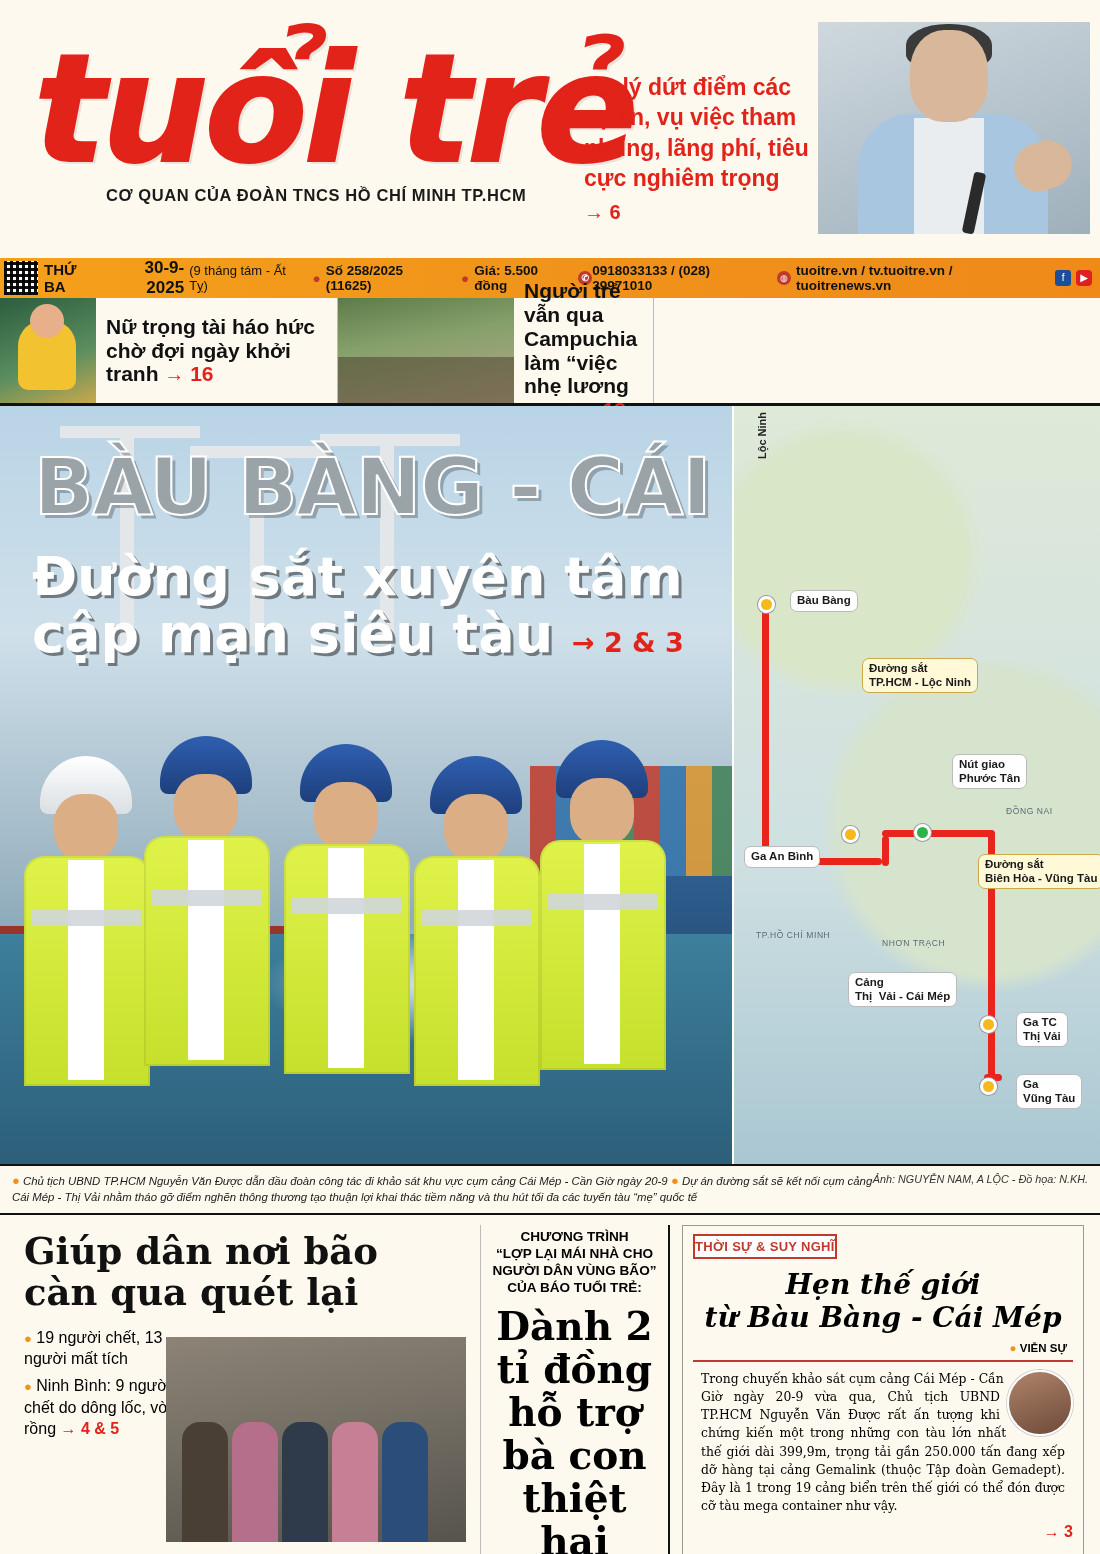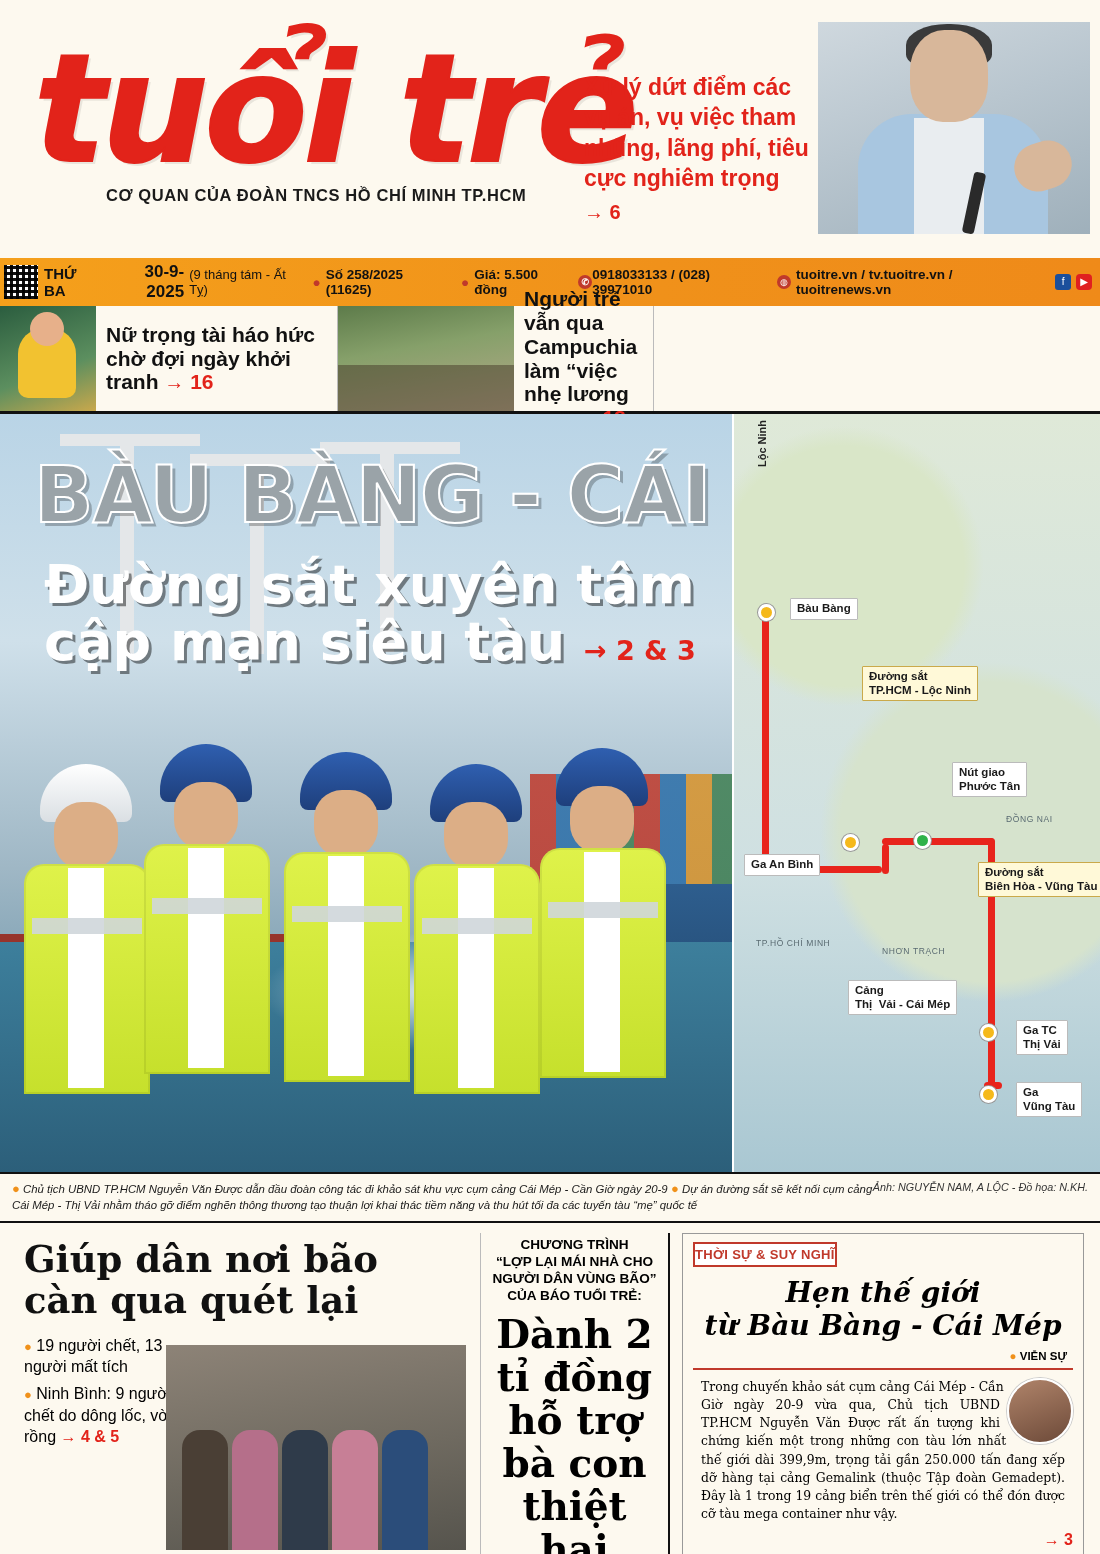--- a/index.html
+++ b/index.html
@@ -88,21 +88,21 @@
   .pl-hand {
     position:absolute; left:196px; top:120px; width:58px; height:48px;
     background:#d8b79a; border-radius:24px;
     transform: rotate(-18deg);
   }
 
   
   .datebar {
     display: flex;
     align-items: center;
-    height: 48px;
+    height: 40px;
     background: linear-gradient(90deg,#f5a01b 0%, #f0911a 60%, #ef8a19 100%);
     padding: 0 8px 0 4px;
     font-size: 13.5px;
     color: #111;
     font-weight: bold;
     position: relative;
     overflow: hidden;
   }
   .qr {
     width: 34px; height: 34px;
@@ -202,21 +202,21 @@
   .f-title {
     position: absolute; left: 34px; top: 36px;
     font-size: 78px; font-weight: bold;
     color: #9aa3a8;
     -webkit-text-stroke: 2px #ffffff;
     letter-spacing: -1px;
     text-shadow: 4px 4px 0 rgba(0,0,0,.25);
     font-family: "DejaVu Sans", sans-serif;
   }
   .f-sub {
-    position:absolute; left:44px; top:142px;
+    position:absolute; left:32px; top:142px;
     font-size: 54px; font-weight: bold; color:#fff;
     line-height: 1.06;
     text-shadow: 3px 3px 0 rgba(0,0,0,.45);
     font-family: "DejaVu Sans", sans-serif;
   }
   .f-sub .pgs { color:#e2231a; font-size:27px; text-shadow:none; }
 
   
   .workers { position:absolute; left:0; bottom:68px; width:720px; height:420px; }
   .worker { position:absolute; bottom:0; }
@@ -260,21 +260,21 @@
     position:absolute; background:#e8241c; width:7px; border-radius:4px;
   }
   .node {
     position:absolute; width:17px; height:17px; border-radius:50%;
     background:#f5b91b; border:3px solid #fff; box-shadow:0 0 0 1px #999;
   }
   .node.green{ background:#2fb24a; }
   .maplabel {
     position:absolute; background:#fff9d8; border:1px solid #caa94a;
     font-size: 11.5px; font-weight:bold; color:#1a1a1a;
-    padding: 3px 6px; border-radius:1px; line-height:1.18;
+    padding: 3px 6px; border-radius:7px; line-height:1.18;
     white-space: nowrap;
   }
   .maplabel.plain { background:#ffffff; border-color:#bbb; }
   .geo { position:absolute; font-size:8.5px; color:#5a6b72; letter-spacing:.6px;}
   .vert-label{
     position:absolute; font-size:11px; font-weight:bold; color:#222;
     writing-mode: vertical-rl; transform: rotate(180deg);
   }
 
   

